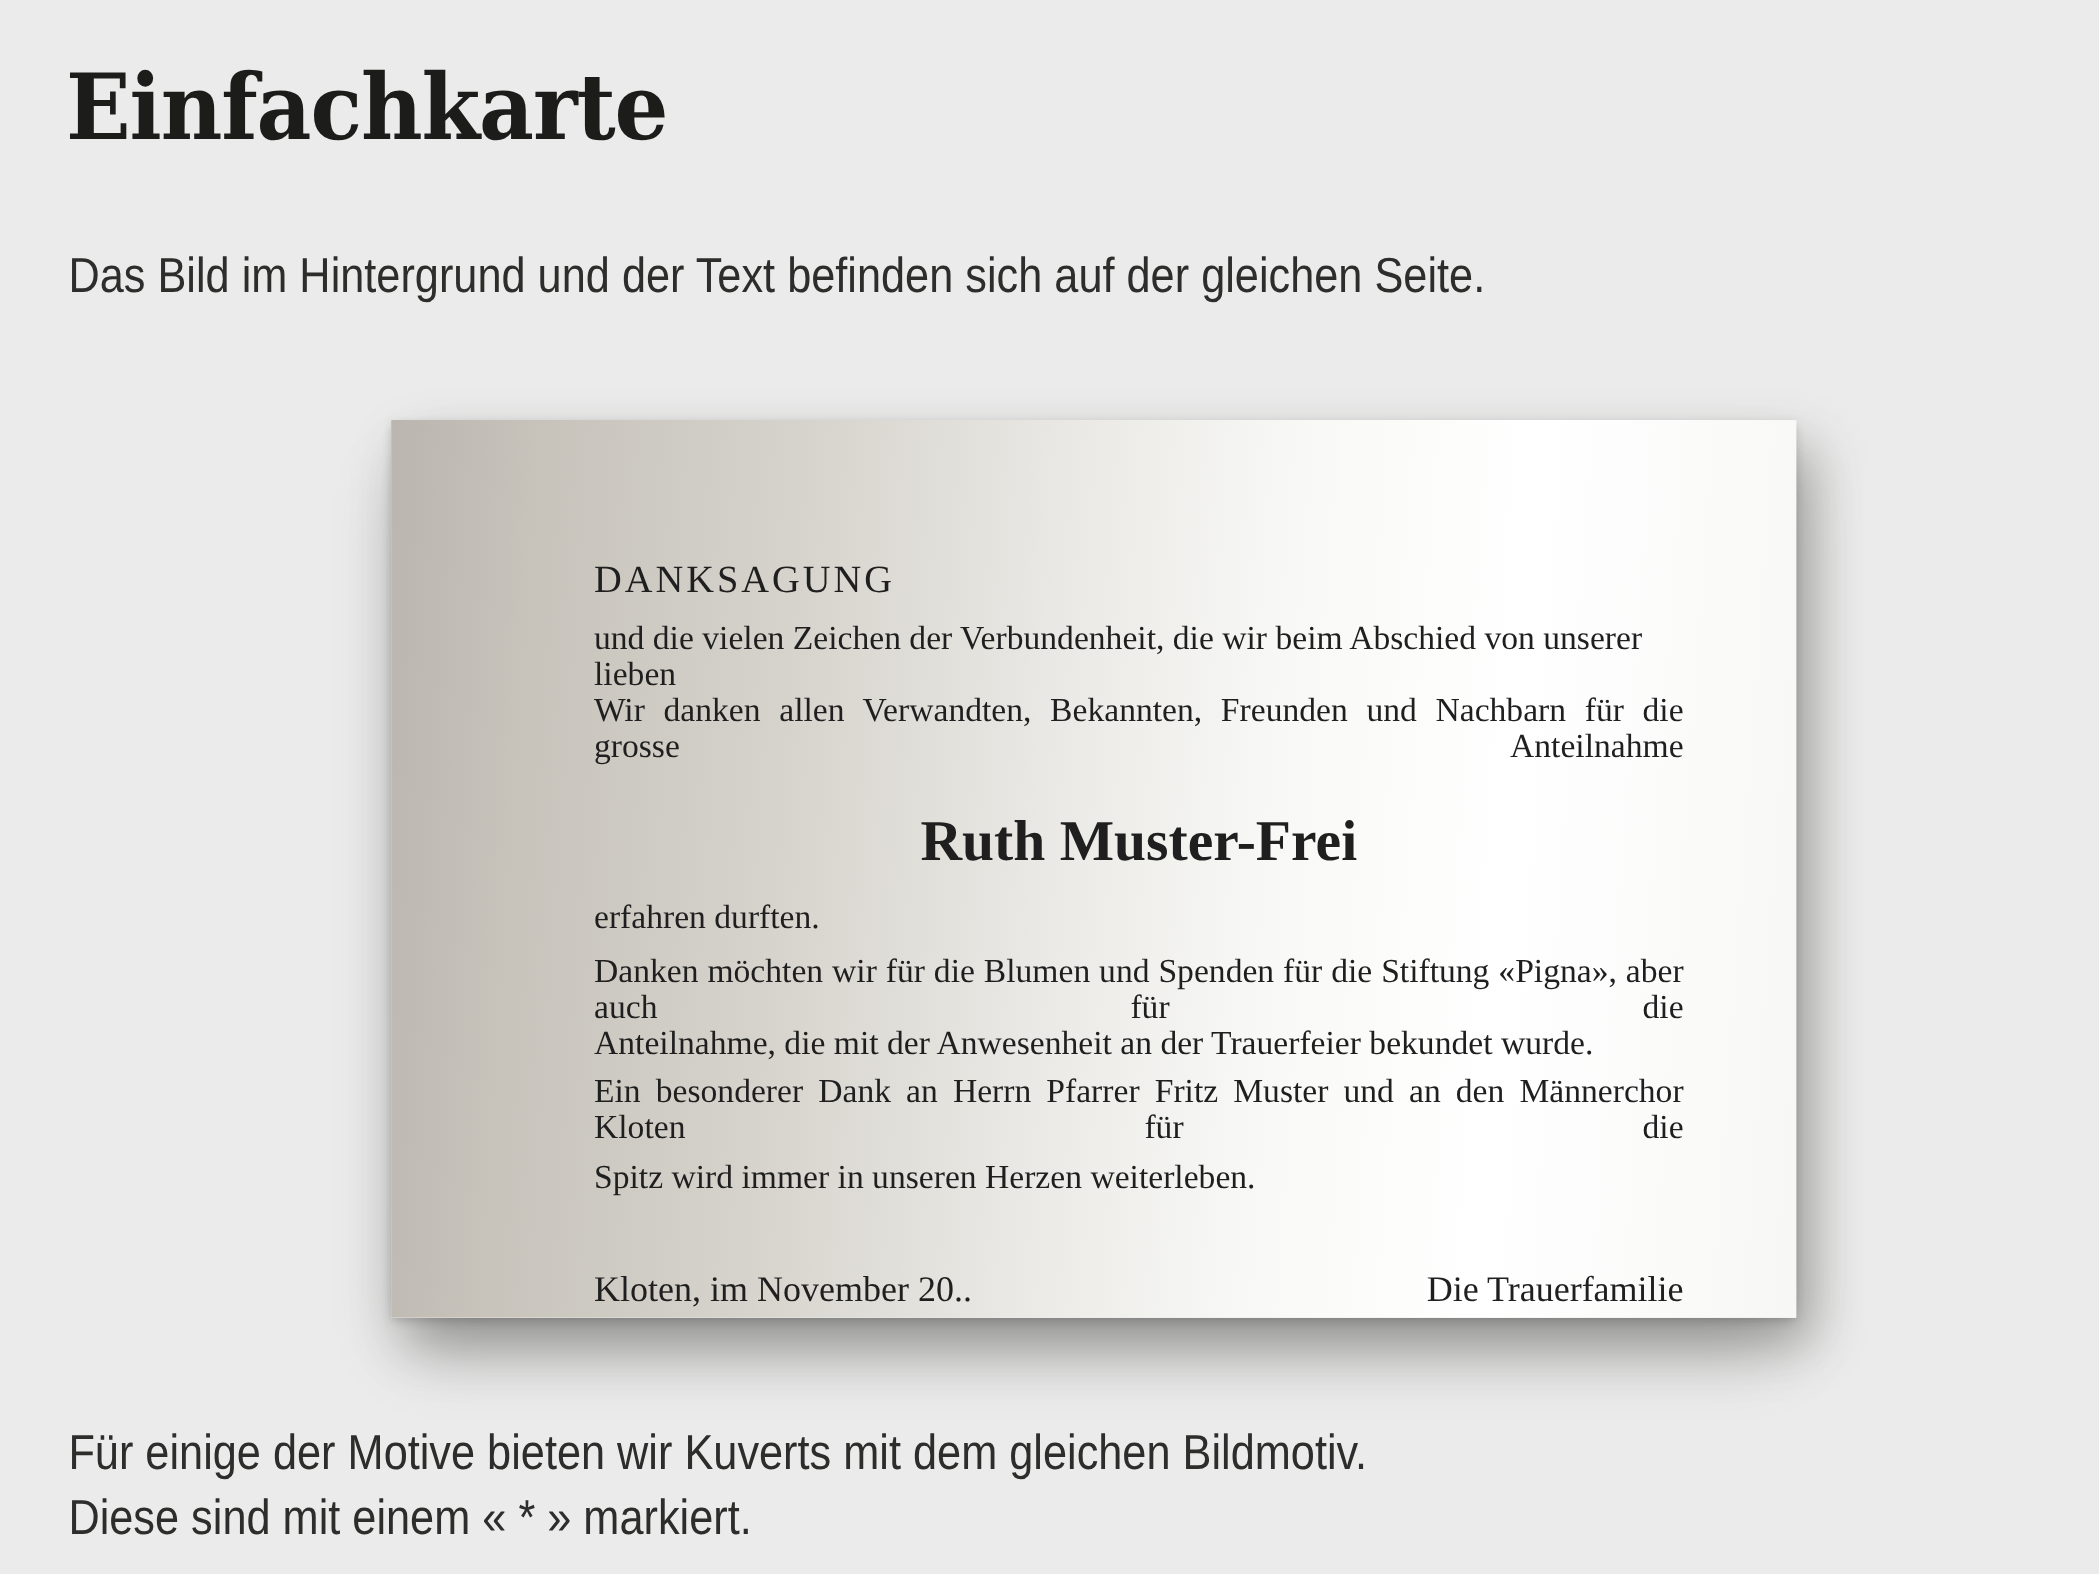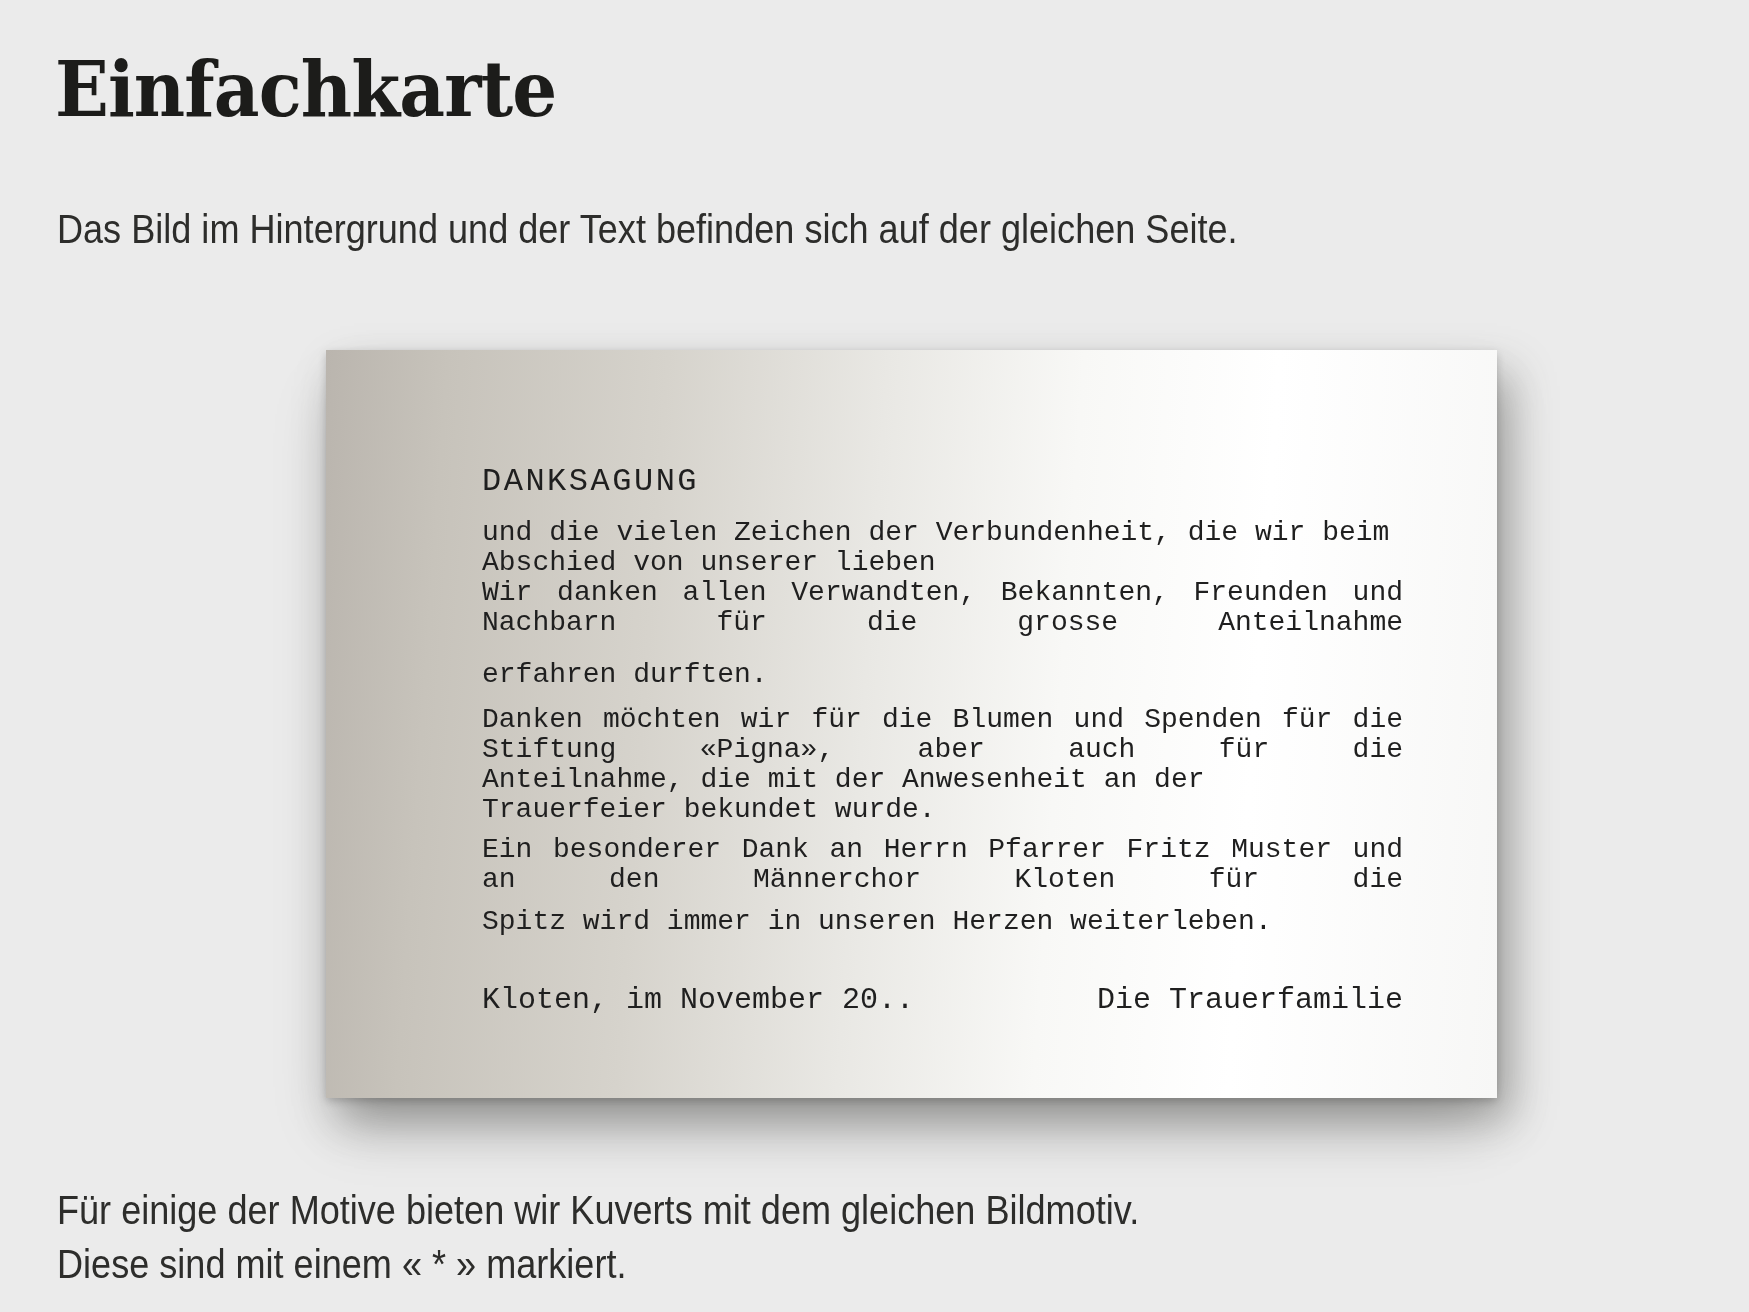--- a/index.html
+++ b/index.html
@@ -36,23 +36,23 @@
     background:linear-gradient(94deg,
       #bab5ae 0%, #c7c3bb 10%, #d6d3cc 28%,
       #e9e8e4 46%, #f8f8f6 62%, #ffffff 78%, #f7f7f6 100%);
     box-shadow:
       0 3px 8px rgba(0,0,0,0.18),
       14px 22px 40px rgba(70,70,66,0.38),
       0 36px 60px -12px rgba(0,0,0,0.22);
   }
 
   .card-inner {
-    position:absolute; left:156px; right:94px; top:114px;
+    position:absolute; left:169px; right:94px; top:114px;
     color:#1f1f1f;
-    font-family:Liberation Mono, monospace;
+    font-family:Liberation Serif, serif;
     font-size:28px; line-height:30px;
   }
 
   .card-heading {
     font-size:32px; line-height:36px;
     letter-spacing:2.5px;
   }
 
   .para .line { text-align:left; }
   .para .line.just { text-align:justify; text-align-last:justify; }
@@ -62,21 +62,21 @@
     margin-top:38px;
     font-size:48px; line-height:52px; font-weight:700;
     text-align:center;
   }
   .p-erfahren { margin-top:22px; }
   .p-danken   { margin-top:15px; }
   .p-ein      { margin-top:10px; }
   .p-ruthwird { margin-top:12px; }
 
   .card-footer {
-    margin-top:47px;
+    margin-top:62px;
     display:flex; justify-content:space-between; align-items:baseline;
     font-size:30px; line-height:32px;
   }
 
   .footnote-line {
     position:absolute; left:57px;
     font-size:41px; line-height:1.2;
     color:#2d2d2b;
     transform:scaleX(0.88); transform-origin:left top;
     white-space:nowrap;
@@ -94,20 +94,21 @@
 <div class="card">
   <div class="card-inner">
 
     <div class="card-heading">DANKSAGUNG</div>
 
     <div class="para p-intro">
         <div class="line">und die vielen Zeichen der Verbundenheit, die wir beim Abschied von unserer lieben</div>
         <div class="line just">Wir danken allen Verwandten, Bekannten, Freunden und Nachbarn für die grosse Anteilnahme</div>
       </div>
 
+    <div class="card-name">Ruth Muster-Frei</div>
 
     <div class="para p-erfahren">
         <div class="line">erfahren durften.</div>
       </div>
 
     <div class="para p-danken">
         <div class="line just">Danken möchten wir für die Blumen und Spenden für die Stiftung «Pigna», aber auch für die</div>
         <div class="line">Anteilnahme, die mit der Anwesenheit an der Trauerfeier bekundet wurde.</div>
       </div>
 

